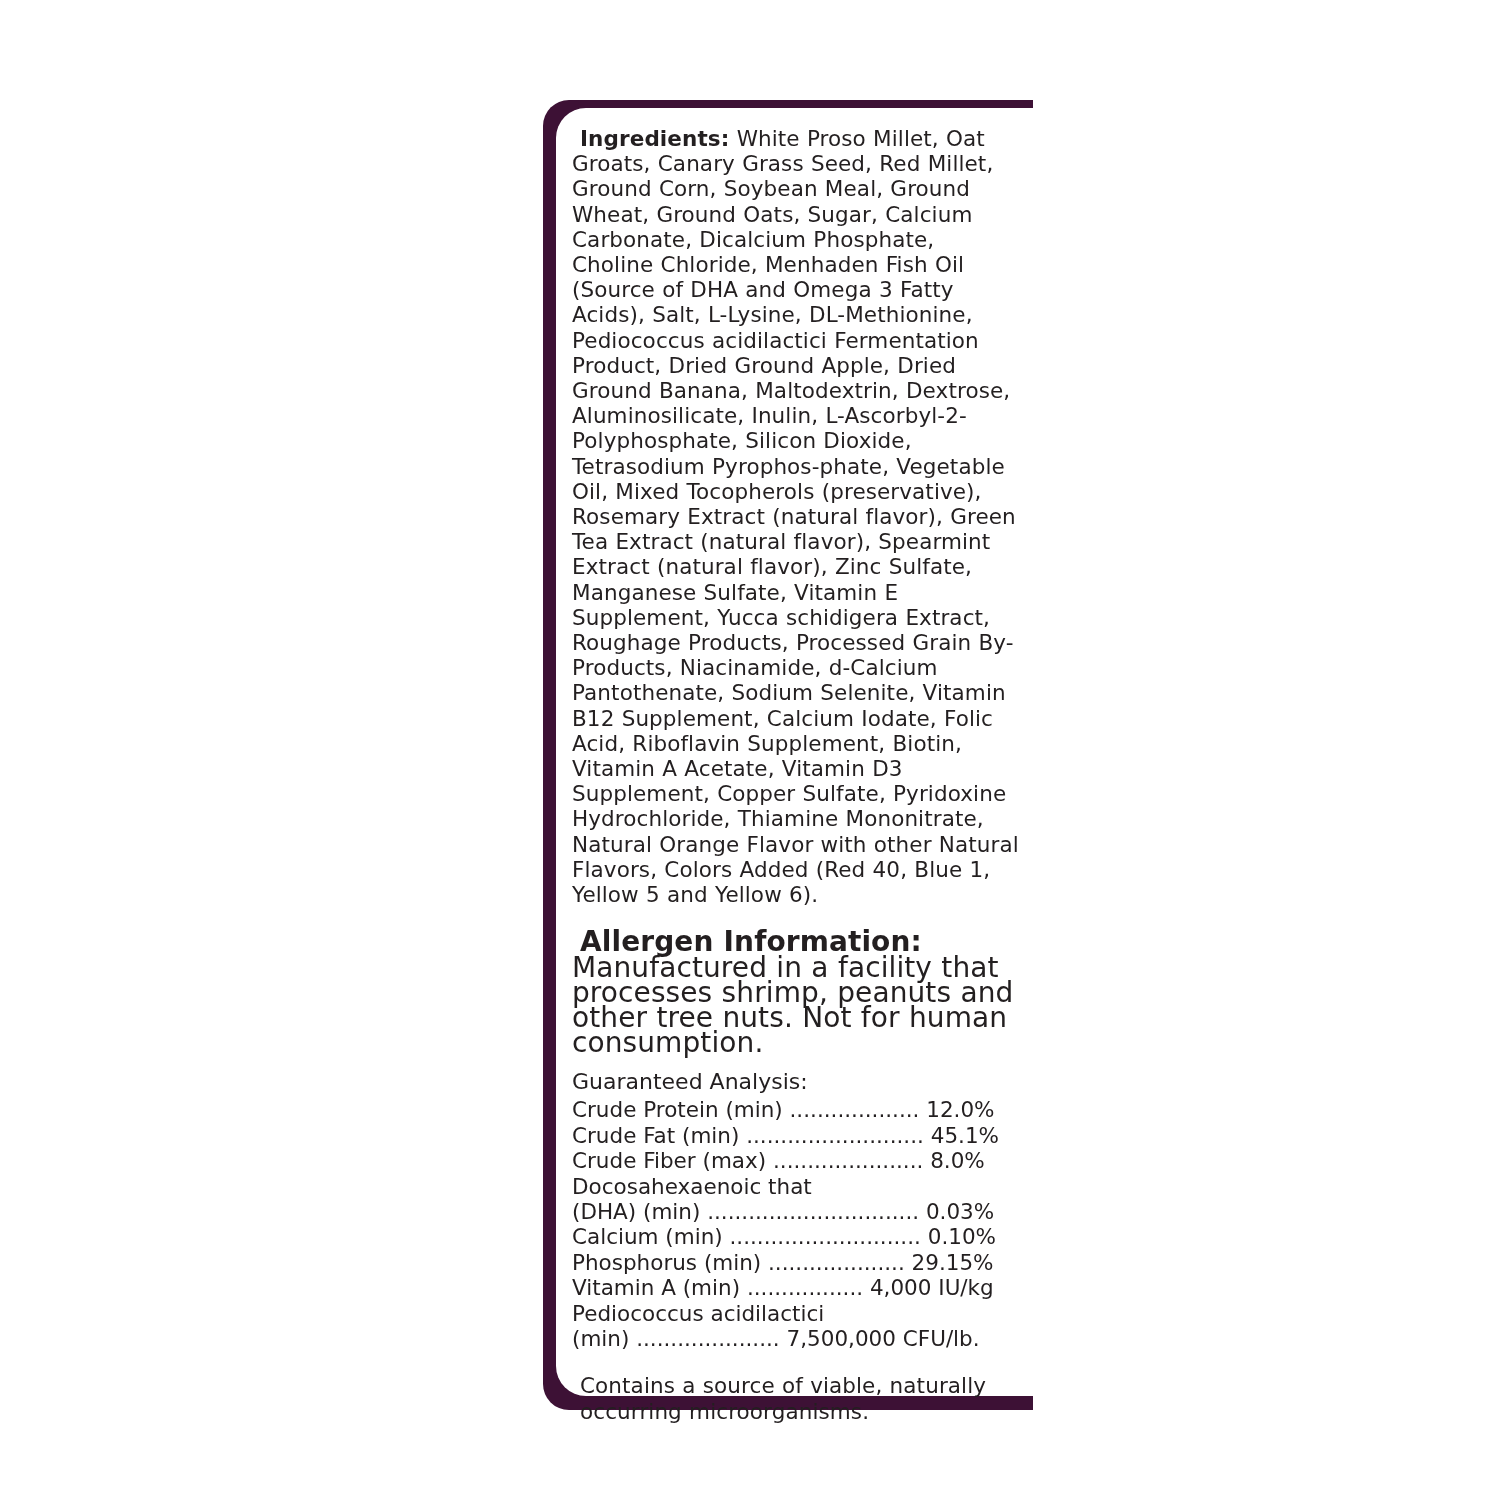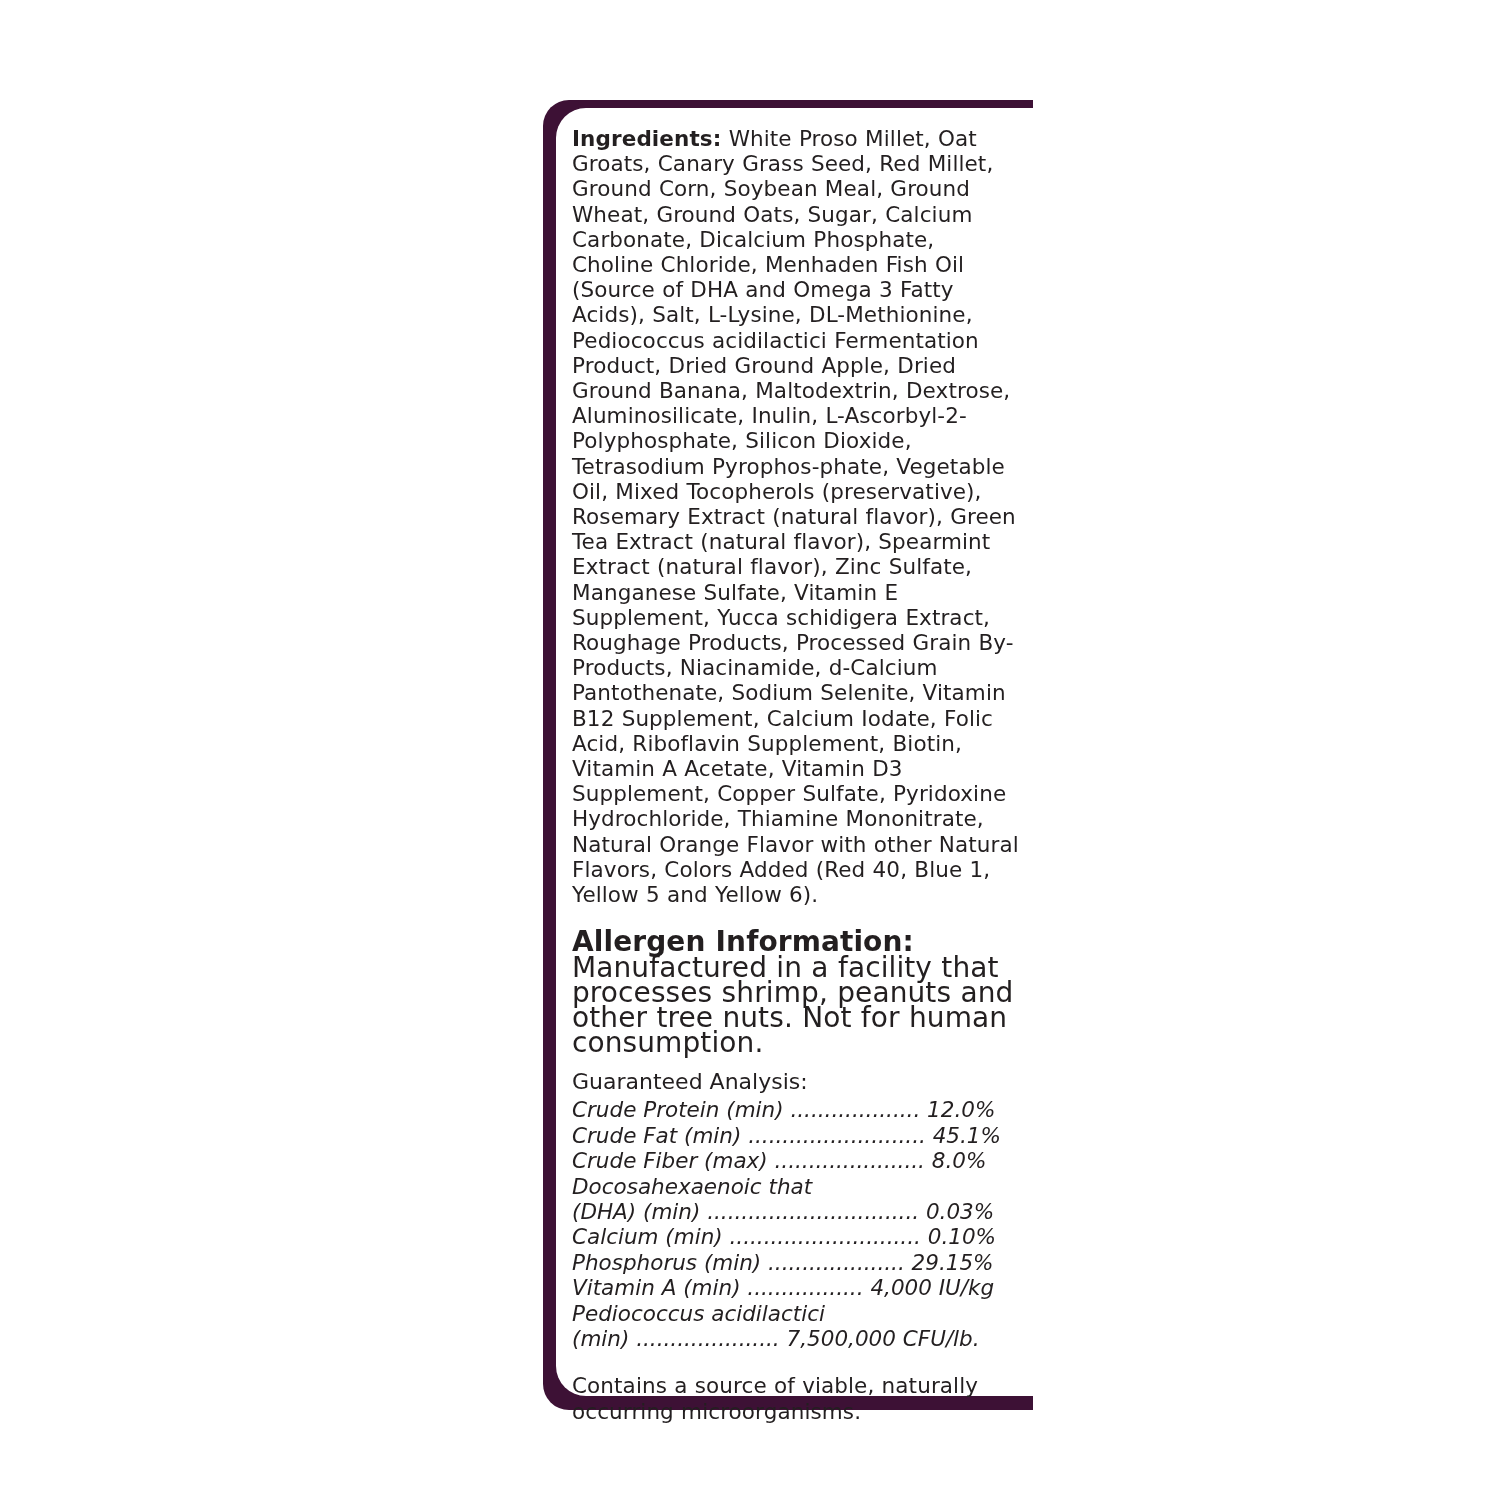--- a/index.html
+++ b/index.html
@@ -51,20 +51,21 @@
     font-size: 21.5px;
     line-height: 25.2px;
     letter-spacing: 0.1px;
     margin: 0 0 0 0;
     text-align: left;
     word-spacing: 0.3px;
   }
 
   .para b, .hdr {
     font-weight: bold;
+    margin-left: 8px;
   }
 
   .section-gap-lg { height: 22px; }
   .section-gap-md { height: 14px; }
 
   .allergen {
     font-size: 28px;
     line-height: 25.2px;
     width: 443px;
   }
@@ -72,32 +73,32 @@
   .ga-title {
     font-size: 22px;
     font-weight: normal;
     line-height: 26px;
     margin-bottom: 2px;
   }
 
   .ga-list {
     font-size: 21.5px;
     line-height: 25.4px;
-    font-style: italic;
   }
 
   .ga-row {
     display: block;
     white-space: nowrap;
   }
 
   .contains {
     font-size: 21.5px;
     line-height: 25.4px;
     width: 440px;
+    margin-left: 8px;
   }
 </style>
 </head>
 <body>
 
 <div class="package"></div>
 <div class="label-card"></div>
 
 <div class="label-inner">
 

